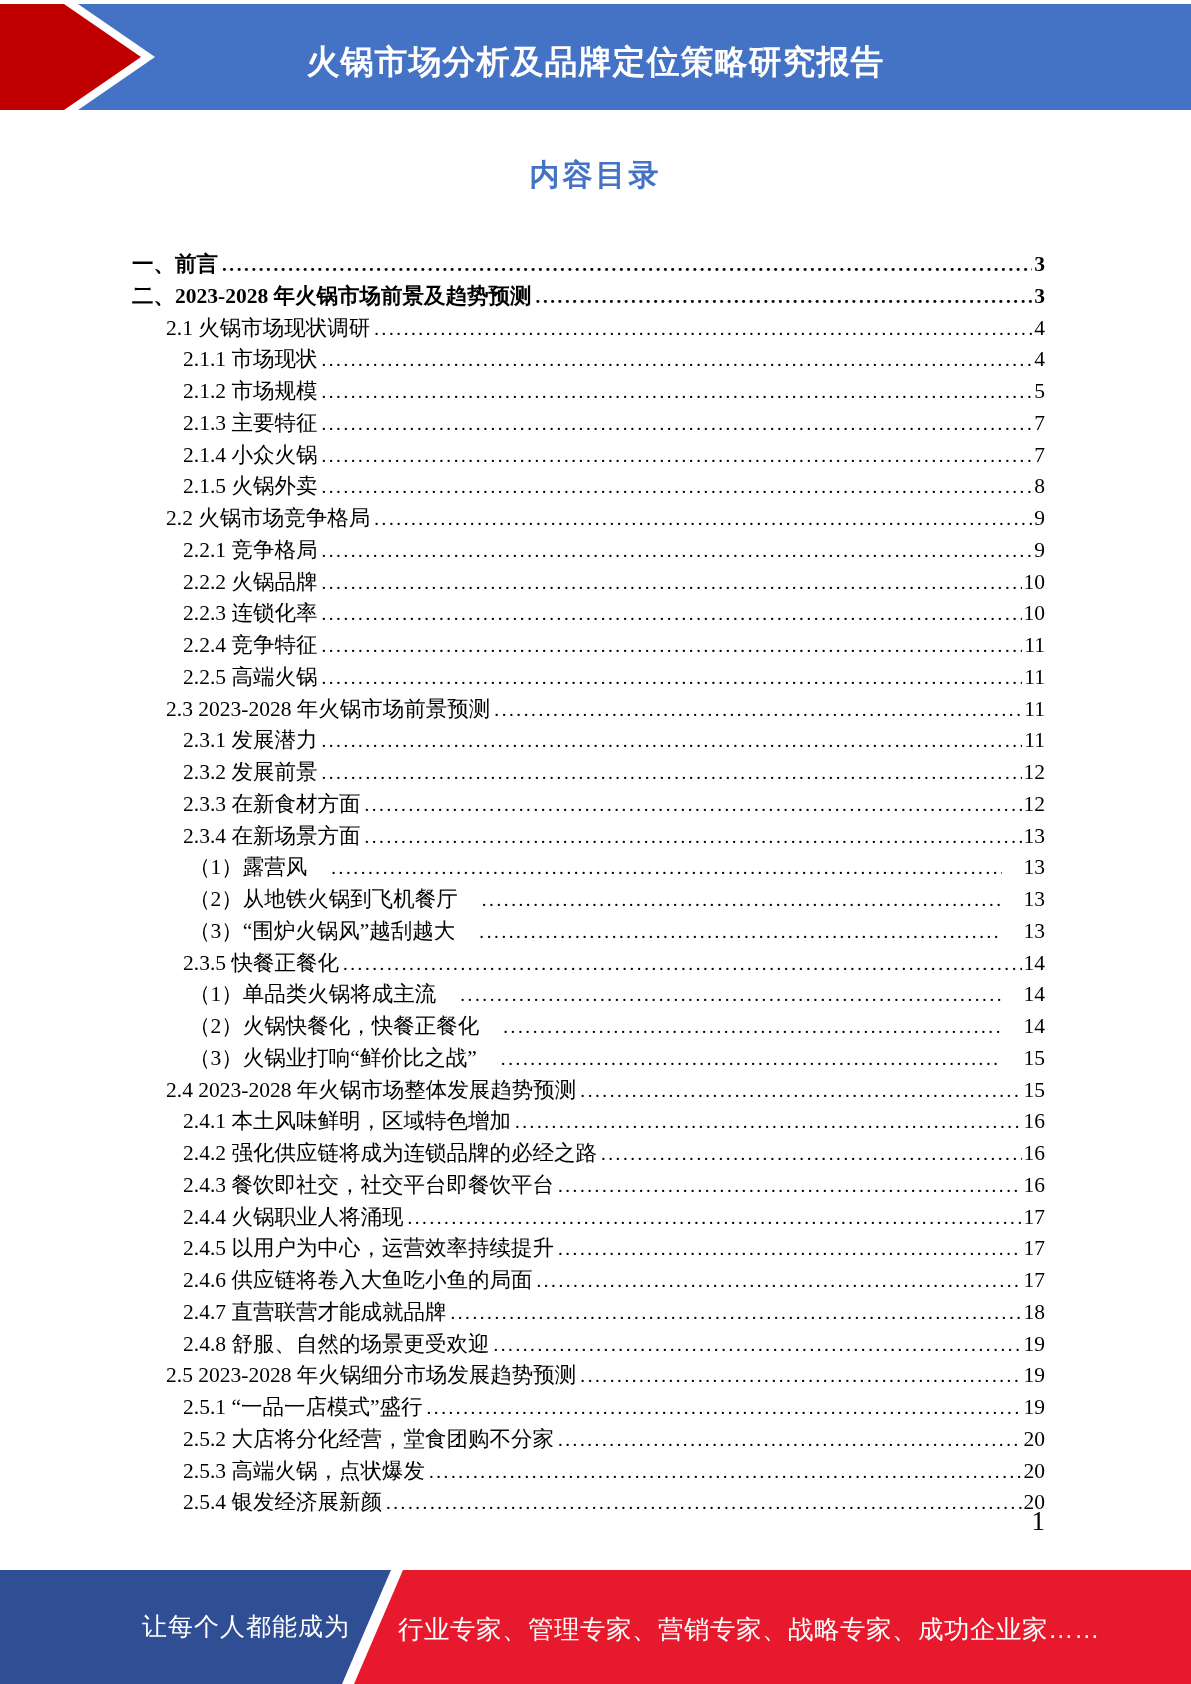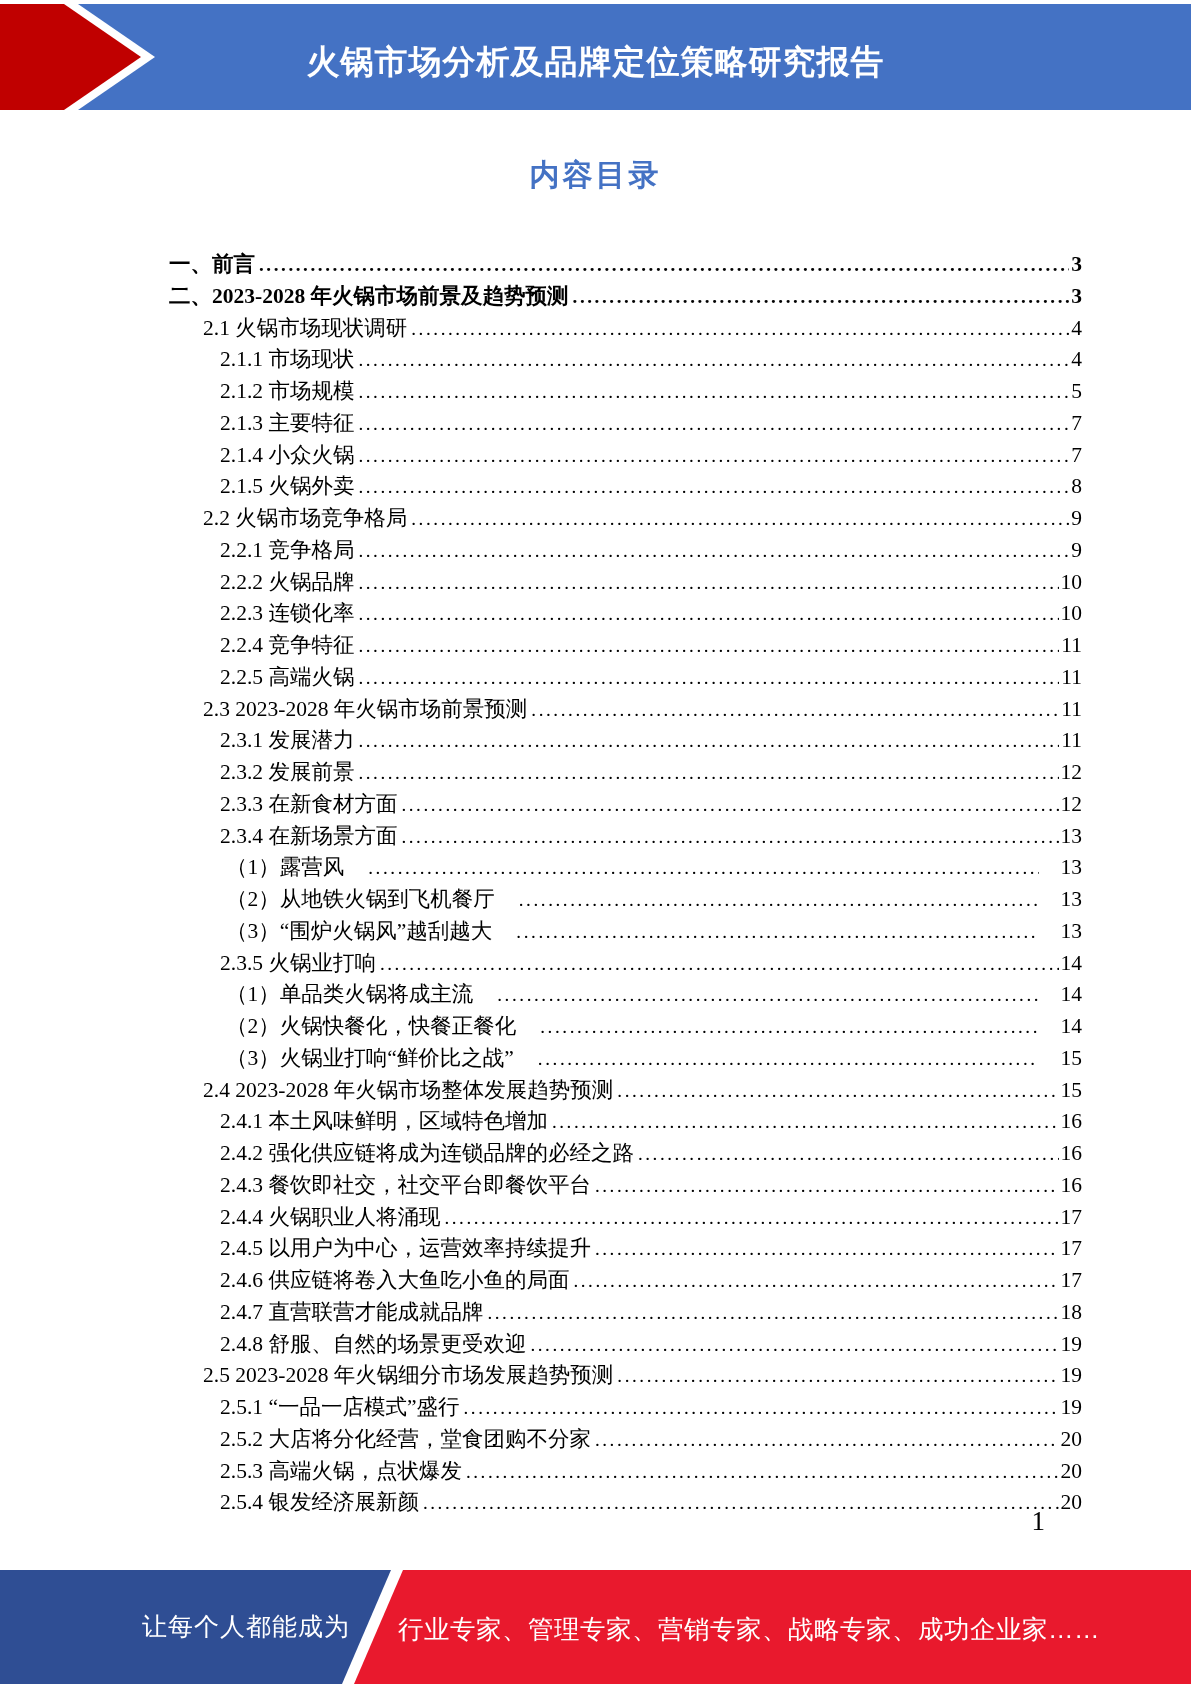--- a/index.html
+++ b/index.html
@@ -48,21 +48,20 @@
     color:#4472C4;
     font-weight:bold;
     font-size:30px;
     letter-spacing:3px;
   }
 
   
   .toc {
     position:absolute; left:132px; top:249px;
     width:913px;
-    margin-left:37px;
   }
   .toc-row {
     display:flex;
     align-items:baseline;
     height:31.75px;
     font-size:21.5px;
     color:#000000;
     white-space:nowrap;
   }
   .toc-row.bold { font-weight:bold; }
@@ -239,21 +238,21 @@
       <span class="toc-label">（2）从地铁火锅到飞机餐厅</span>
       <span class="toc-leader"></span>
       <span class="toc-page">13</span>
     </div>
       <div class="toc-row lvl4">
       <span class="toc-label">（3）“围炉火锅风”越刮越大</span>
       <span class="toc-leader"></span>
       <span class="toc-page">13</span>
     </div>
       <div class="toc-row lvl3">
-      <span class="toc-label">2.3.5 火锅业打响</span>
+      <span class="toc-label">2.3.5 快餐正餐化</span>
       <span class="toc-leader"></span>
       <span class="toc-page">14</span>
     </div>
       <div class="toc-row lvl4">
       <span class="toc-label">（1）单品类火锅将成主流</span>
       <span class="toc-leader"></span>
       <span class="toc-page">14</span>
     </div>
       <div class="toc-row lvl4">
       <span class="toc-label">（2）火锅快餐化，快餐正餐化</span>

